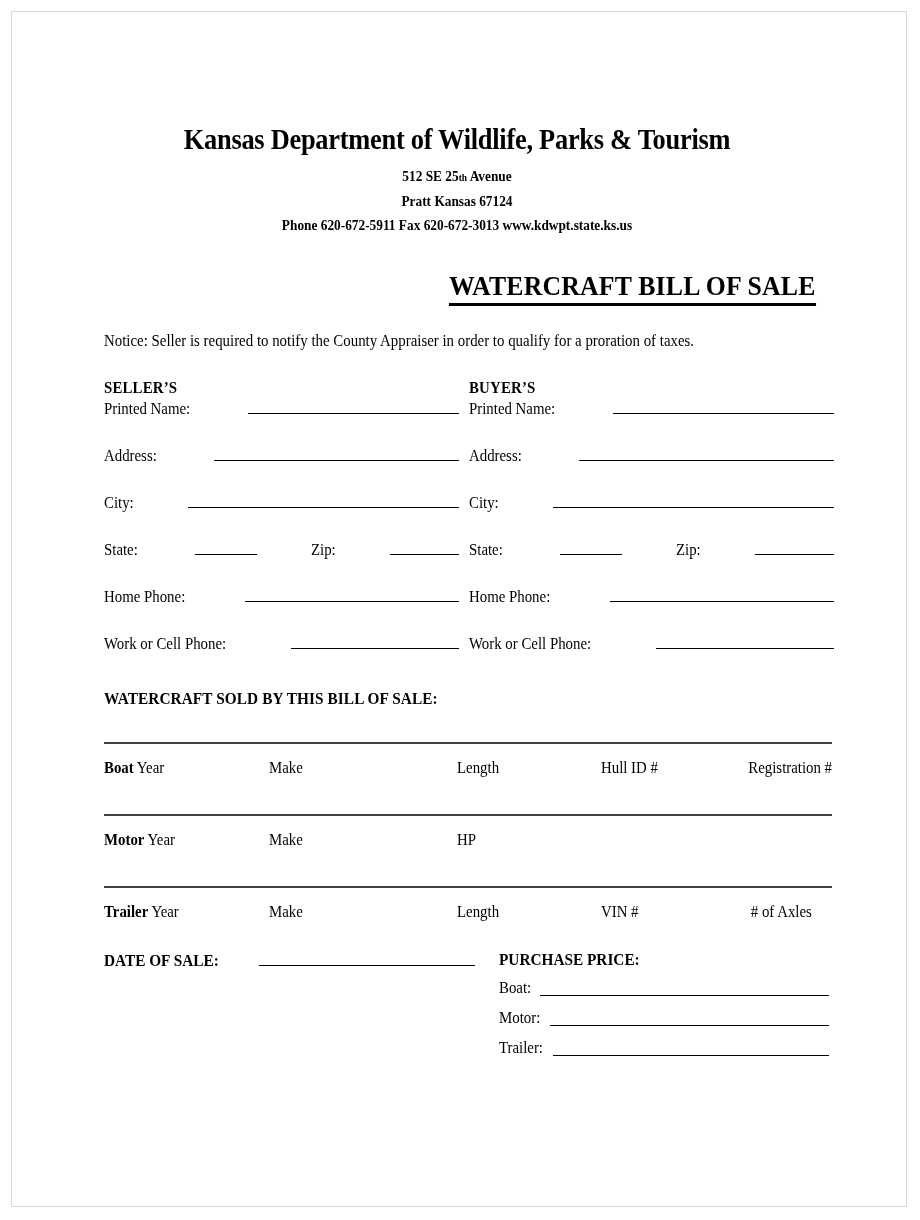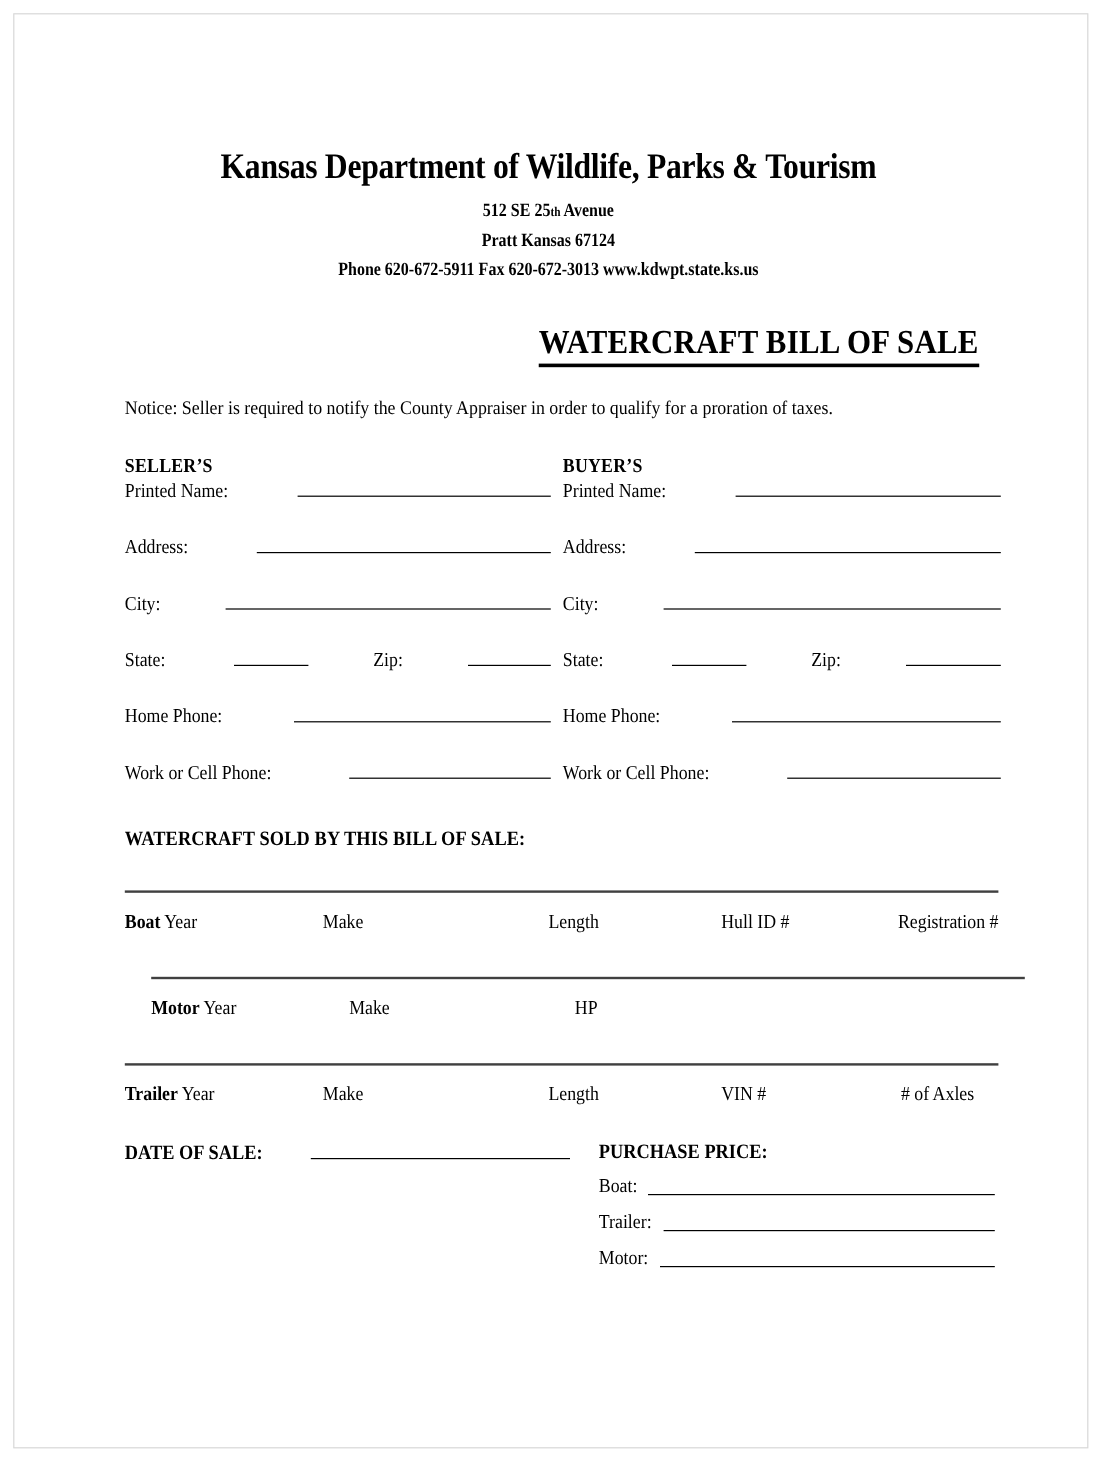--- a/index.html
+++ b/index.html
@@ -144,21 +144,21 @@
   }
 
   .trow {
     position: absolute;
     left: 12px;
     width: 728px;
     border-top: 2px solid #404040;
     height: 70px;
   }
   .trow.r1 { top: 730px; }
-  .trow.r2 { top: 802px; margin-left: 22px; }
+  .trow.r2 { top: 802px; }
   .trow.r3 { top: 874px; }
 
   .tcell {
     position: absolute;
     top: 14px;
     font-size: 16.5px;
     transform: scaleX(0.9);
     transform-origin: left top;
     white-space: nowrap;
   }
@@ -366,24 +366,24 @@
       <span class="fline"></span>
     </div>
 
     <div class="purchase">
       <div class="ptitle">PURCHASE PRICE:</div>
       <div class="prow">
         <span class="flabel">Boat:</span>
         <span class="fline"></span>
       </div>
       <div class="prow">
+        <span class="flabel">Motor:</span>
+        <span class="fline"></span>
+      </div>
+      <div class="prow">
         <span class="flabel">Trailer:</span>
-        <span class="fline"></span>
-      </div>
-      <div class="prow">
-        <span class="flabel">Motor:</span>
         <span class="fline"></span>
       </div>
     </div>
 
 
   </div>
 </div>
 
 </body></html>

